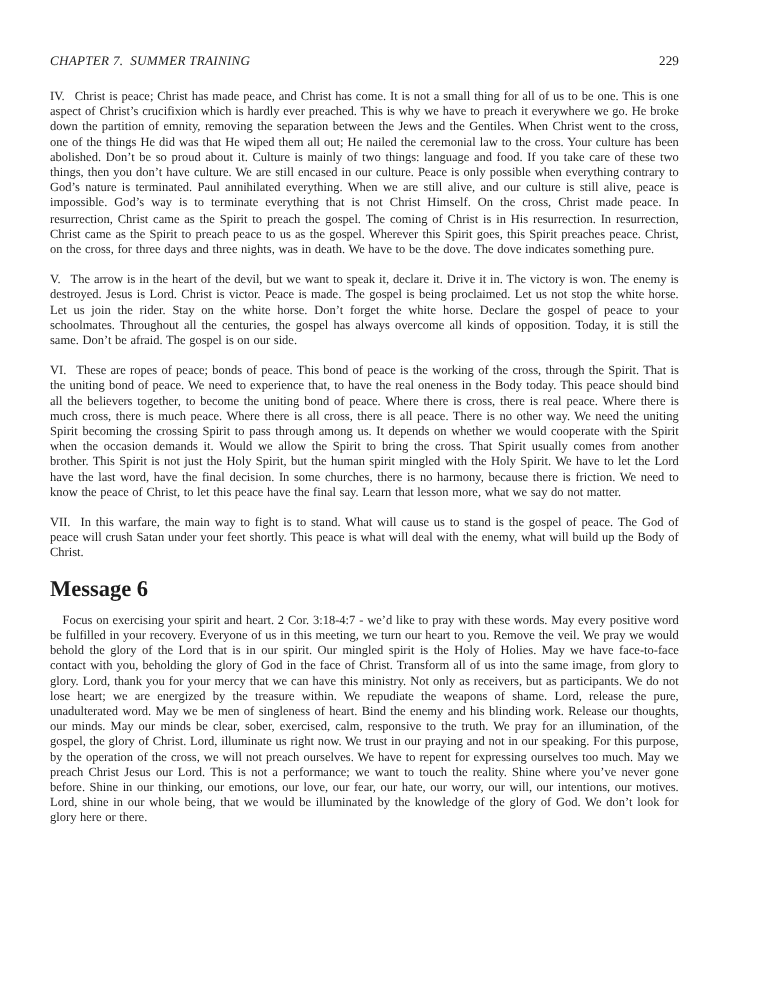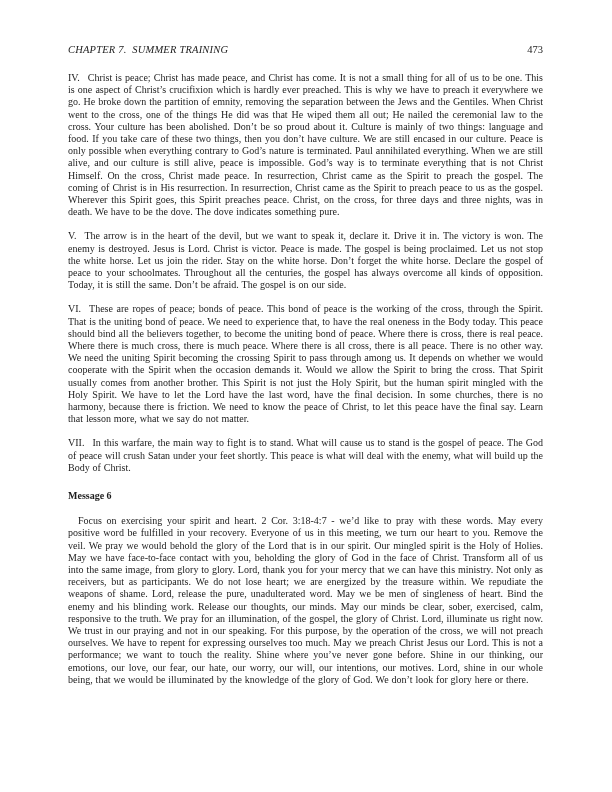--- a/index.html
+++ b/index.html
@@ -9,21 +9,21 @@
   }
   .page {
     position: relative;
     width: 612px;
     height: 792px;
     background: #ffffff;
     color: #1c1c1c;
     font-family: "Liberation Serif", "DejaVu Serif", serif;
     overflow: hidden;
     box-sizing: border-box;
-    padding: 44px 69px 0 68px;
+    padding: 44px 69px 0 40px;
   }
   .running-head {
     display: flex;
     justify-content: space-between;
     align-items: baseline;
     font-size: 10.5px;
     line-height: 12px;
     margin-bottom: 16px;
   }
   .running-head .chapter {
@@ -39,37 +39,37 @@
     font-size: 10px;
     line-height: 12.2px;
     text-align: justify;
     word-spacing: 0.4px;
   }
   .para-label {
     font-weight: normal;
     padding-right: 8px;
   }
   .section-heading {
-    font-size: 10px;
+    font-size: 18px;
     font-weight: bold;
     margin: 13px 0 11px 0;
     line-height: 17px;
   }
   .indented {
     text-indent: 10px;
   }
 </style>
 </head>
 <body>
 
 <div class="page">
 
   <div class="running-head">
     <span class="chapter">CHAPTER 7.  SUMMER TRAINING</span>
-    <span class="pagenum">473</span>
+    <span class="pagenum">229</span>
   </div>
 
   <div class="body-text">
 
     <p>
       <span class="para-label">IV.</span><span>Christ is peace; Christ has made peace, and Christ has come. It is not a small thing for all of us to be one. This is one aspect of Christ’s crucifixion which is hardly ever preached. This is why we have to preach it everywhere we go. He broke down the partition of emnity, removing the separation between the Jews and the Gentiles. When Christ went to the cross, one of the things He did was that He wiped them all out; He nailed the ceremonial law to the cross. Your culture has been abolished. Don’t be so proud about it. Culture is mainly of two things: language and food. If you take care of these two things, then you don’t have culture. We are still encased in our culture. Peace is only possible when everything contrary to God’s nature is terminated. Paul annihilated everything. When we are still alive, and our culture is still alive, peace is impossible. God’s way is to terminate everything that is not Christ Himself. On the cross, Christ made peace. In resurrection, Christ came as the Spirit to preach the gospel. The coming of Christ is in His resurrection. In resurrection, Christ came as the Spirit to preach peace to us as the gospel. Wherever this Spirit goes, this Spirit preaches peace. Christ, on the cross, for three days and three nights, was in death. We have to be the dove. The dove indicates something pure.</span>
     </p>
 
     <p>
       <span class="para-label">V.</span><span>The arrow is in the heart of the devil, but we want to speak it, declare it. Drive it in. The victory is won. The enemy is destroyed. Jesus is Lord. Christ is victor. Peace is made. The gospel is being proclaimed. Let us not stop the white horse. Let us join the rider. Stay on the white horse. Don’t forget the white horse. Declare the gospel of peace to your schoolmates. Throughout all the centuries, the gospel has always overcome all kinds of opposition. Today, it is still the same. Don’t be afraid. The gospel is on our side.</span>

